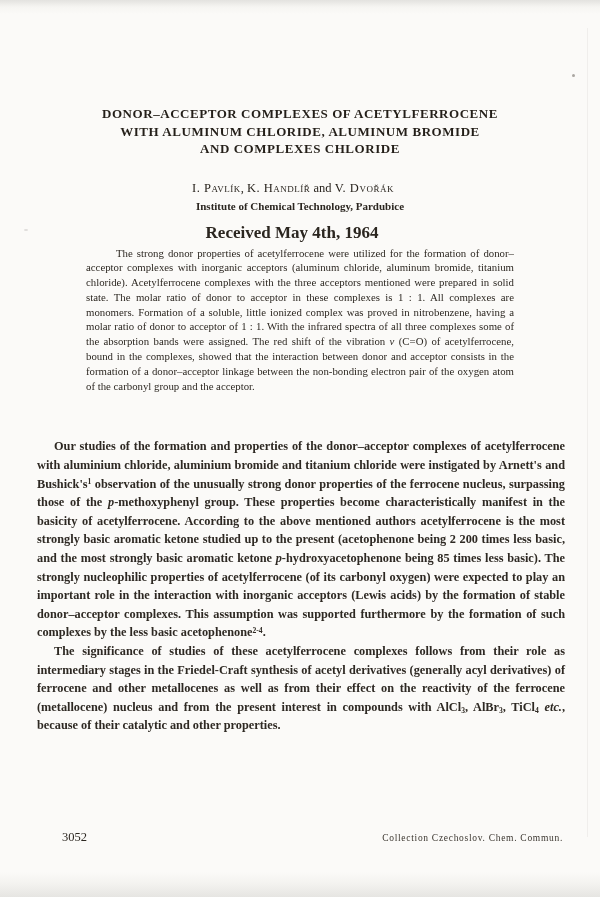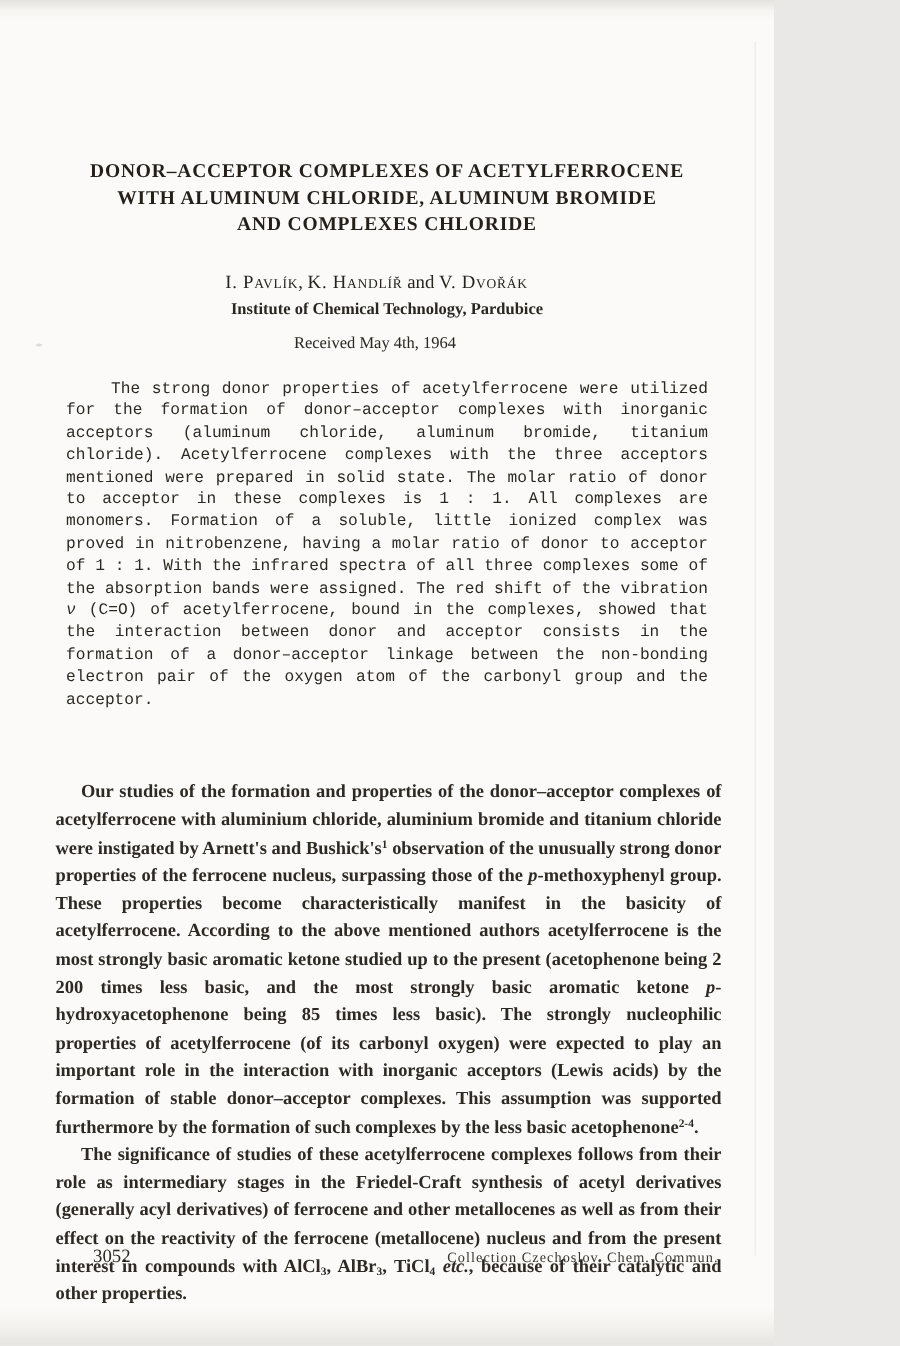--- a/index.html
+++ b/index.html
@@ -5,21 +5,21 @@
   * { box-sizing: border-box; }
   html, body { margin: 0; padding: 0; }
   body {
     width: 600px; height: 897px;
     background: #e9e8e6;
     font-family: "Liberation Serif", "DejaVu Serif", serif;
     overflow: hidden;
   }
   .page {
     position: relative;
-    width: 516px; height: 897px;
+    width: 600px; height: 897px;
     color: #2e2a24;
     background:
       linear-gradient(180deg, #e3e2df 0px, #f6f5f2 7px, #fbfaf8 14px, #fbfaf8 872px, #f3f2ef 884px, #e6e5e2 897px);
     overflow: hidden;
   }
   .edge-right {
     position: absolute; top: 28px; bottom: 60px; right: 12px; width: 1px;
     background: rgba(60,55,48,0.06);
   }
   .speck { position: absolute; border-radius: 50%; background: rgba(70,64,55,0.45); }
@@ -43,34 +43,34 @@
   }
   .sc { font-variant: small-caps; letter-spacing: 0.5px; }
   .affiliation {
     margin: 4px 0 0 0;
     font-size: 11px;
     font-weight: bold;
     color: #2b2620;
   }
   .received {
     margin: 11px 16px 0 0;
-    font-size: 11px;
+    font-size: 17px;
     color: #2b2620;
+    font-weight: bold;
   }
 
   
   .abstract {
     width: 428px;
-    margin: 18px auto 0 auto;
+    margin: 3px auto 0 auto;
     font-size: 10.8px;
     line-height: 14.8px;
     text-align: justify;
     text-indent: 30px;
     color: #2d2822;
-    font-family: Liberation Mono, monospace;
   }
 
   
   .body-text {
     margin: 44px 35px 0 37px;
     font-size: 12.3px;
     line-height: 18.6px;
     text-align: justify;
     color: #2e2923;
   }

